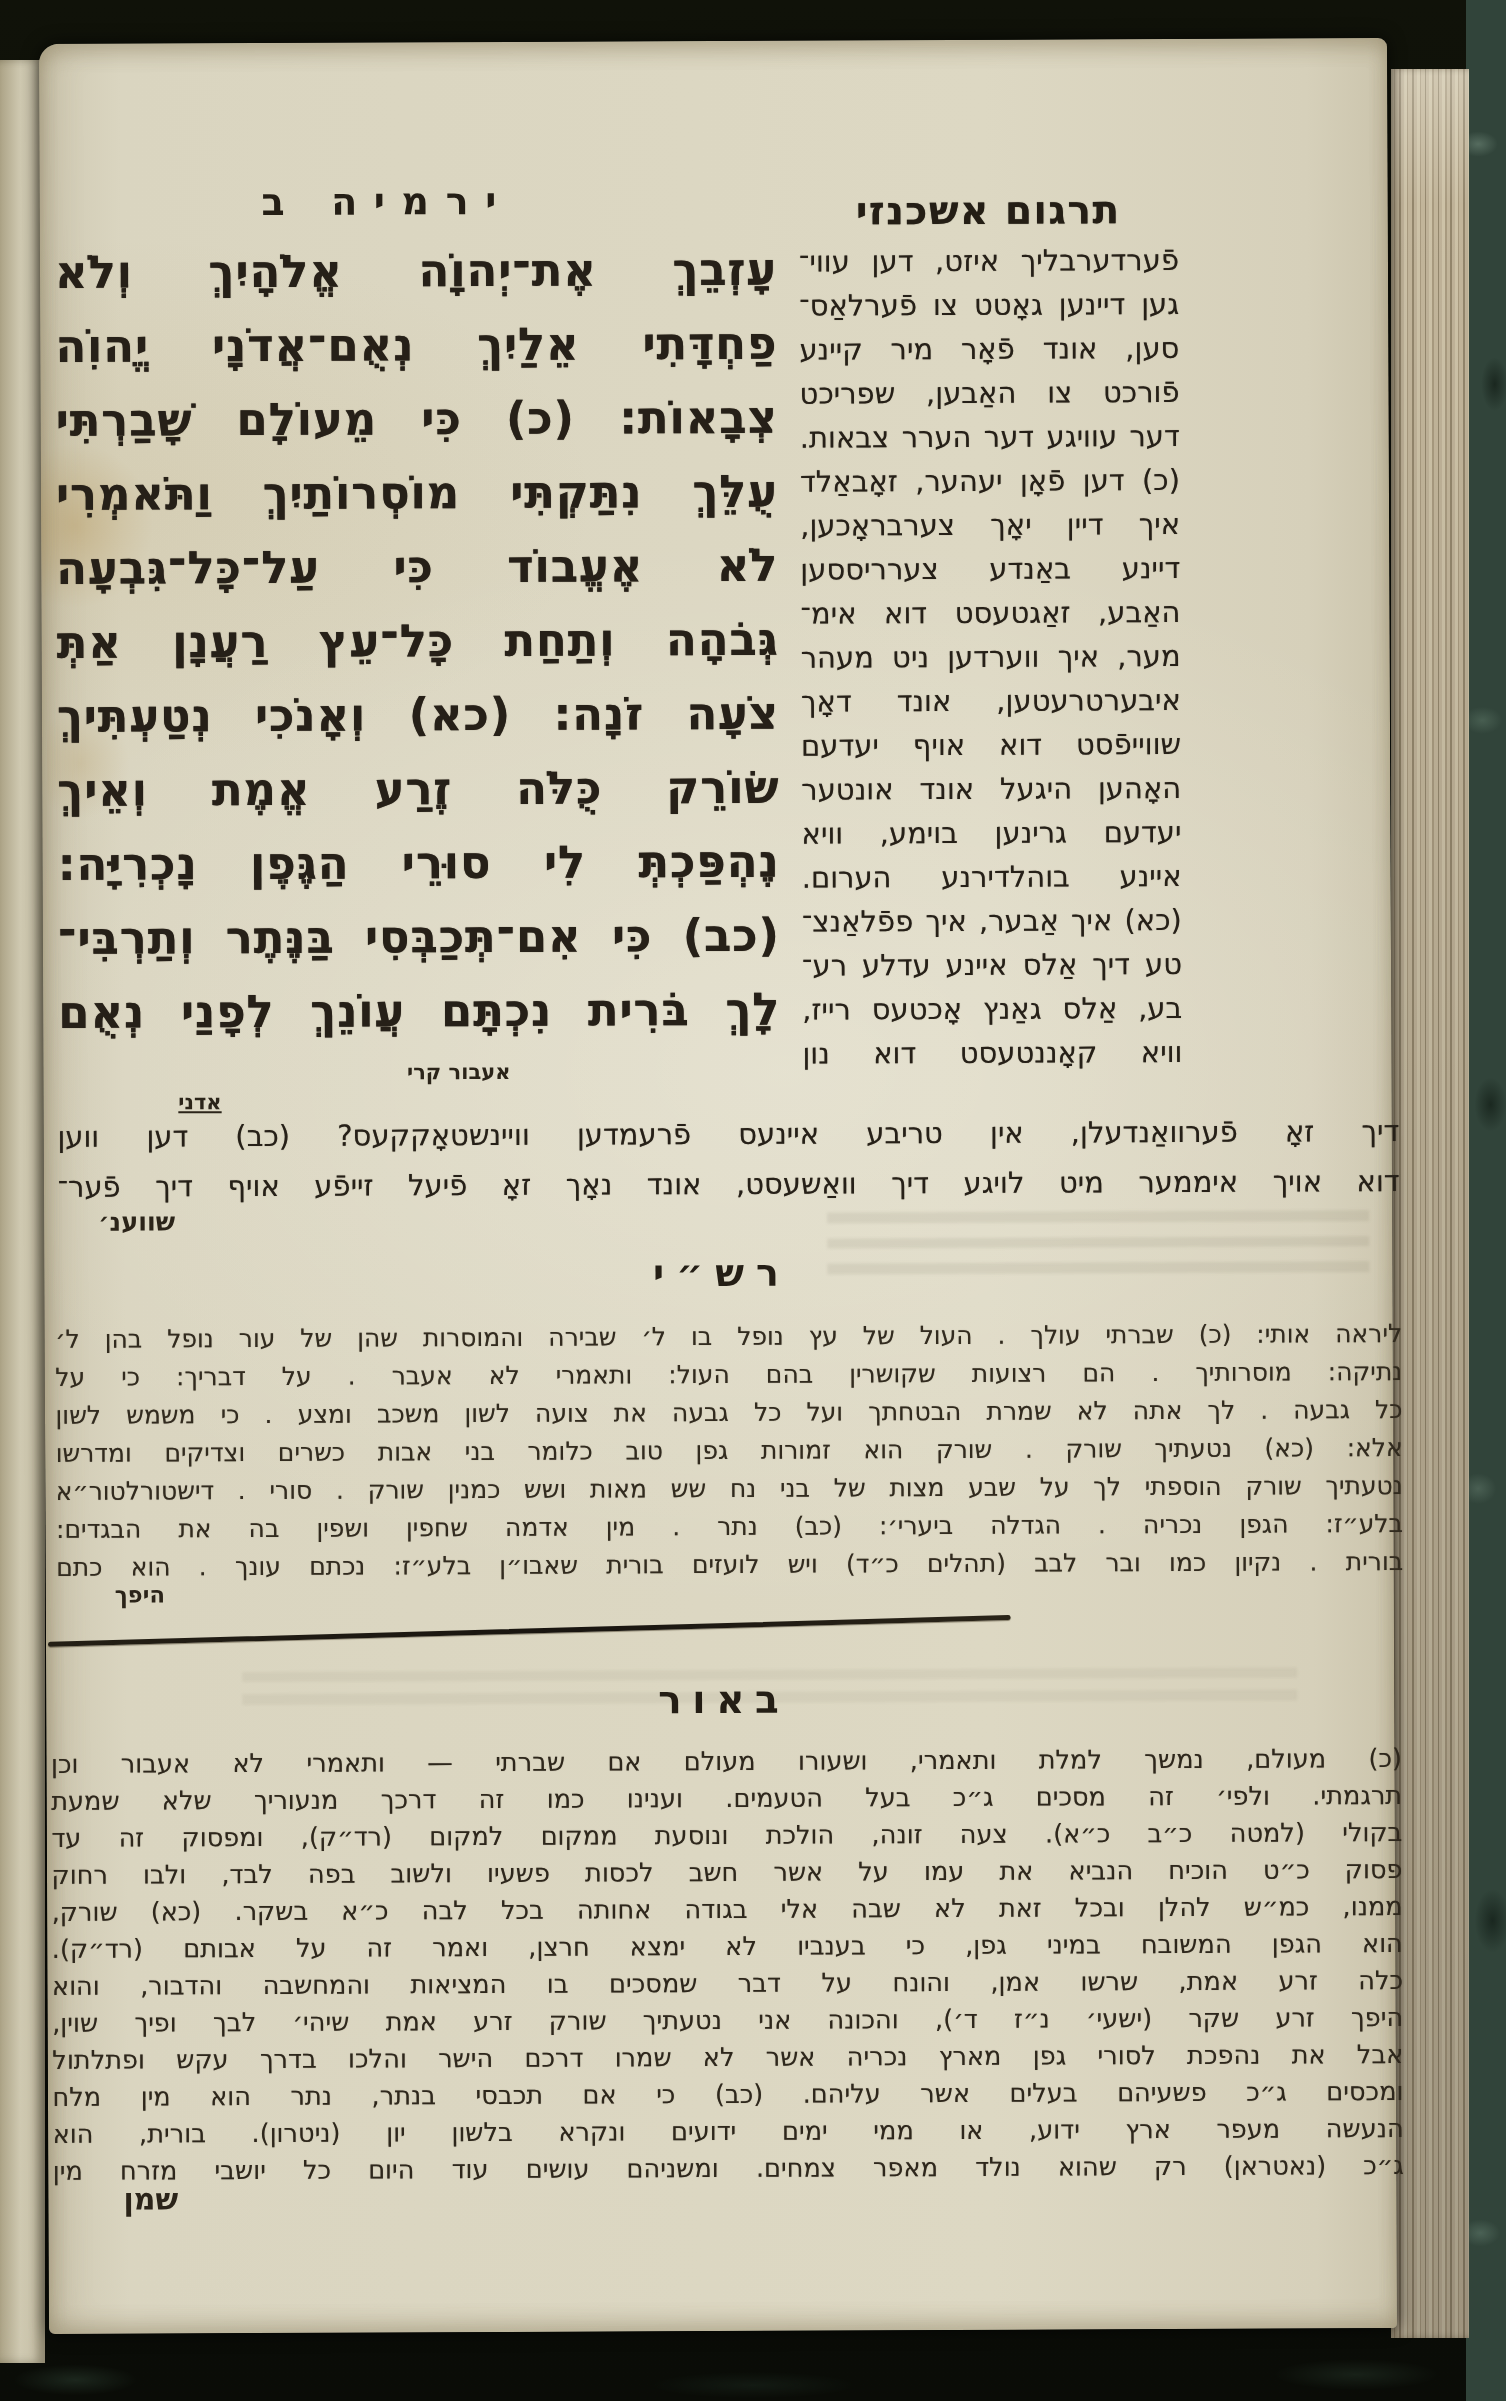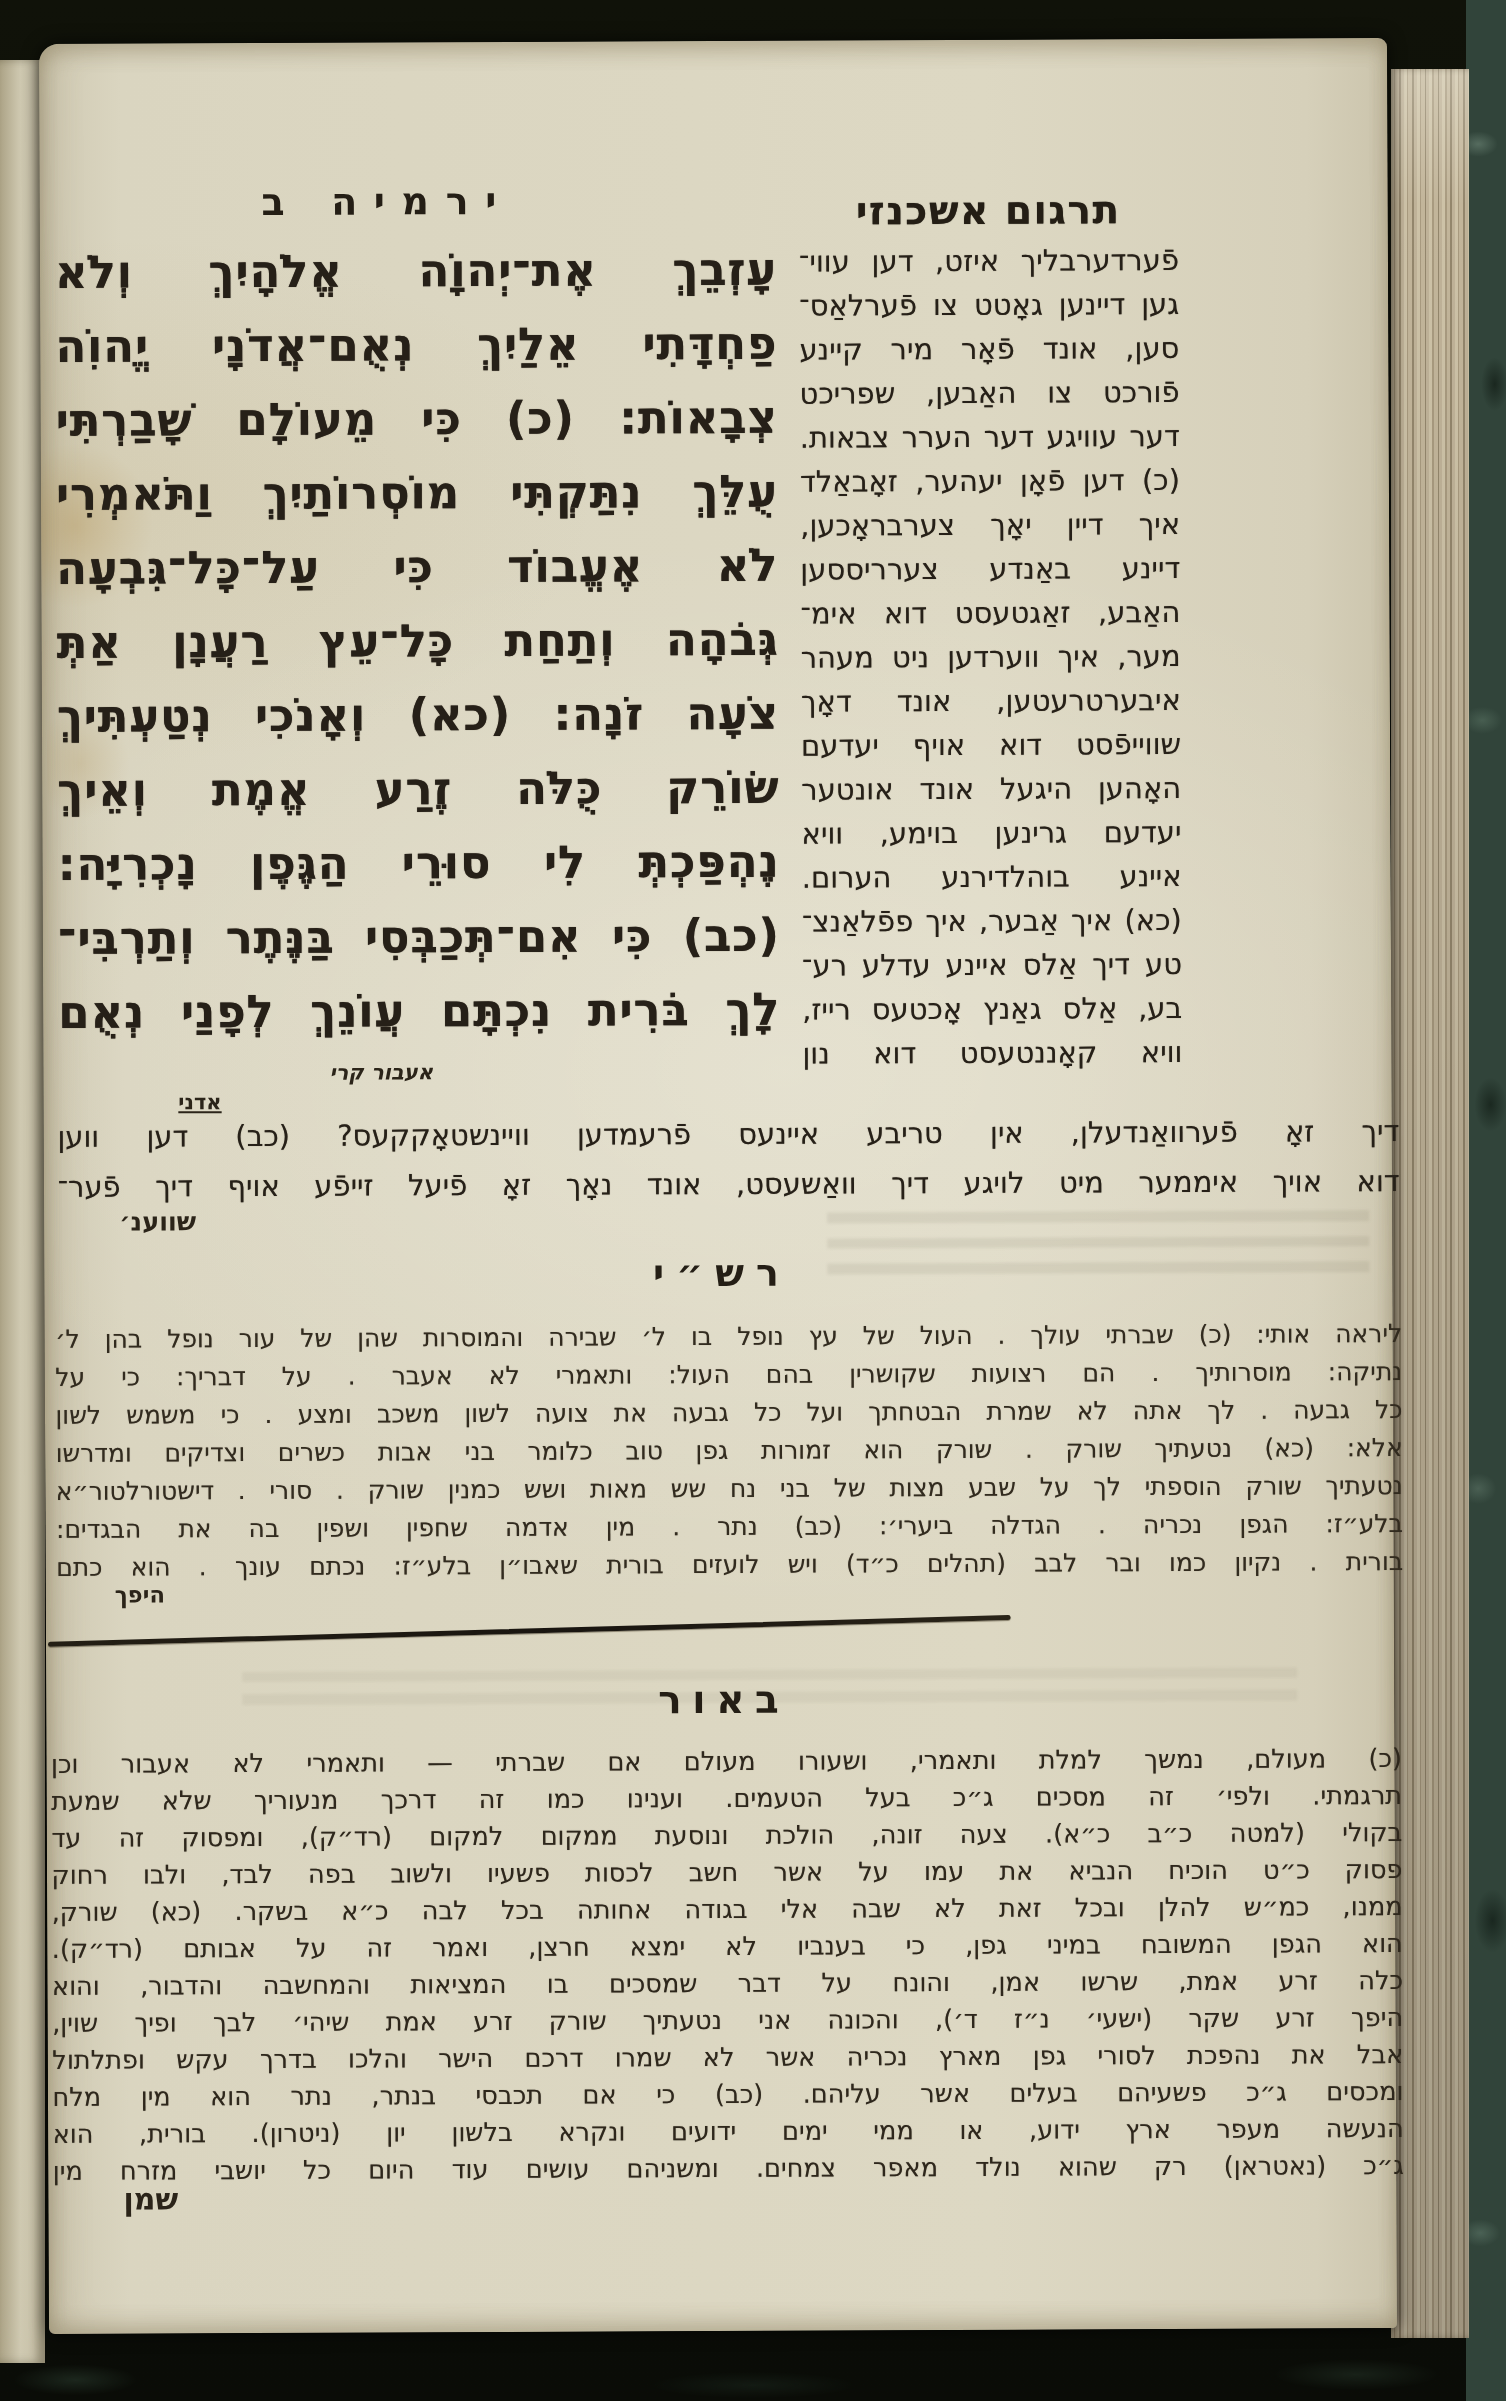--- a/index.html
+++ b/index.html
@@ -83,24 +83,24 @@
   .wide{position:absolute;left:13.6px;top:1068px;width:1342px;}
   .wide .tline{font-size:29px;line-height:50px;font-weight:500;text-shadow:0 0 0.8px rgba(40,32,20,.55);}
 
   .hdr{position:absolute;text-align:center;font-weight:700;color:#241e15;}
   .hdr-left{left:197px;top:137px;width:301px;font-size:38px;letter-spacing:16.6px;}
   .hdr-right{left:783px;top:148px;width:331px;font-size:39px;letter-spacing:1.5px;text-shadow:0 0 0.8px rgba(30,24,14,.8);}
   .hdr-rashi{left:527px;top:1210px;width:301px;font-size:38px;letter-spacing:12px;}
   .hdr-biur{left:527px;top:1636px;width:301px;font-size:39px;letter-spacing:10.5px;}
 
   .note{position:absolute;color:#2b2419;font-size:21px;font-weight:600;}
-  .note-center{left:286px;top:1018px;width:181px;text-align:left;font-style:italic;}
+  .note-center{left:286px;top:1018px;width:181px;text-align:right;}
   .note-left{left:88px;top:1047px;width:90px;text-decoration:underline;}
   .catchword{position:absolute;color:#2b2419;font-weight:600;}
-  .cw-targum{left:54px;top:1163px;font-size:25.6px;margin-left:21px;}
+  .cw-targum{left:54px;top:1163px;font-size:25.6px;}
   .cw-rashi{left:69px;top:1538px;font-size:22.6px;}
   .cw-biur{left:75px;top:2138px;font-size:30px;}
 
   .rashi{position:absolute;left:10.5px;top:1277px;width:1347px;}
   .rashi .tline{font-size:25px;line-height:38px;color:#322b1f;text-shadow:0 0 0.8px rgba(45,38,25,.45);}
   .biur{position:absolute;left:4.5px;top:1702px;width:1351px;}
   .biur .tline{font-size:25.6px;line-height:37px;color:#2e271c;text-shadow:0 0 0.8px rgba(45,38,25,.45);}
 
   .divider{
     position:absolute;left:1.5px;top:1598px;width:963px;height:5.3px;

